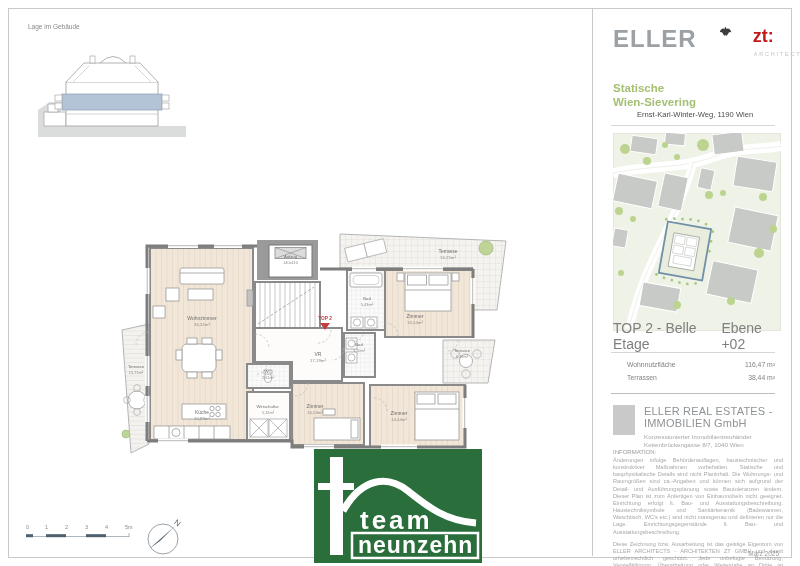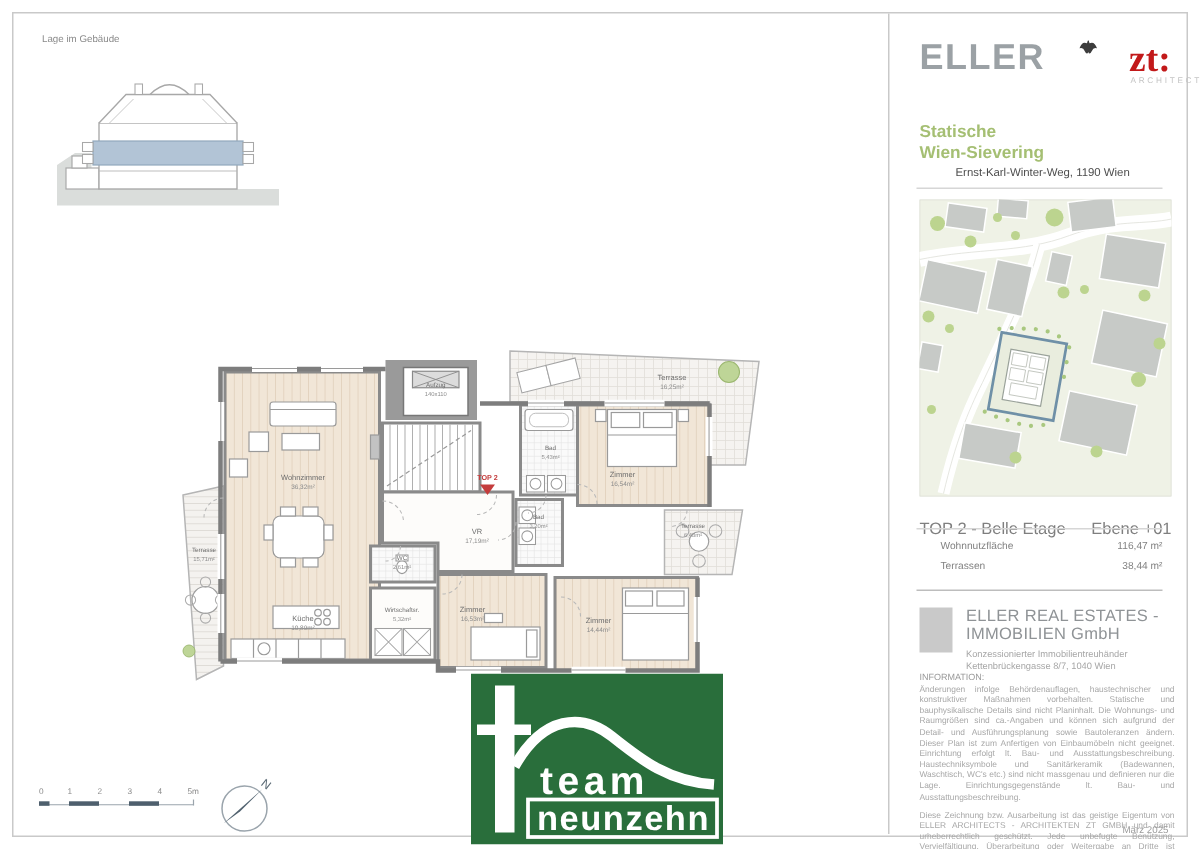--- a/index.html
+++ b/index.html
@@ -6,28 +6,28 @@
   .page{position:relative;width:800px;height:566px;background:#ffffff;font-family:"Liberation Sans",sans-serif;overflow:hidden;margin:0 auto;}
   .frame{position:absolute;left:8px;top:8px;width:782px;height:548px;border:1px solid #c9c9c9;}
   .abs{position:absolute;}
   
   .lage-label{left:28px;top:23px;font-size:6.5px;color:#8a8a8a;}
   
   .rpanel{left:592px;top:9px;width:200px;height:547px;border-left:1px solid #c9c9c9;}
   .eller-row{position:absolute;left:20px;top:18px;display:flex;align-items:flex-start;gap:11px;}
   .eller-text{font-size:24px;font-weight:bold;color:#9ba1a5;letter-spacing:1px;line-height:1;}
   .zt-wrap{position:relative;margin-left:9px;margin-top:0;}
-  .zt-text{font-size:25px;font-weight:bold;color:#c2191a;line-height:1;font-family:Liberation Serif, serif;}
+  .zt-text{font-size:18px;font-weight:bold;color:#c2191a;line-height:1;}
   .architects{position:absolute;left:1px;top:24px;font-size:5.5px;letter-spacing:1.8px;color:#c4c4c4;white-space:nowrap;}
   .eagle{margin-left:10px;margin-top:-4px;}
   .title1{left:20px;top:72px;font-size:11.5px;font-weight:bold;color:#a5bf73;line-height:1.25;}
   .address{left:20px;top:101px;font-size:7.6px;color:#4c4c4c;padding-left:24px;}
   .hline{position:absolute;left:18px;width:164px;border-top:1px solid #d6d6d6;}
   .map-box{left:20px;top:124px;width:168px;height:198px;}
-  .map-cap{left:20px;top:338px;width:168px;display:flex;justify-content:space-between;font-size:11px;color:#7f7f7f;align-items:center;}
+  .map-cap{left:20px;top:311px;width:168px;display:flex;justify-content:space-between;font-size:14px;color:#7f7f7f;align-items:center;}
   .area-row{position:absolute;left:34px;width:148px;display:flex;justify-content:space-between;font-size:6.8px;color:#828282;}
   .company-box{left:20px;top:396px;width:168px;display:flex;}
   .company-logo{width:22px;height:30px;background:#c9c9c9;flex:none;}
   .company-text{margin-left:9px;}
   .company-name{font-size:11px;color:#8f9396;letter-spacing:0.2px;}
   .company-sub{font-size:6.2px;color:#a6a6a6;margin-top:4px;line-height:1.35;}
   .info{left:20px;top:440px;width:170px;color:#a8a8a8;}
   .info-head{font-size:6px;color:#9a9a9a;margin-bottom:2px;}
   .info p{margin:0 0 5px 0;font-size:5.6px;line-height:1.28;text-align:justify;}
   .date{right:14px;top:541px;font-size:6.5px;color:#9c9c9c;}
@@ -388,21 +388,21 @@
             <circle cx="64" cy="149" r="1.4"></circle>
           <circle cx="72" cy="150" r="1.4"></circle>
             <circle cx="80" cy="150" r="1.4"></circle>
             <circle cx="88" cy="148" r="1.4"></circle>
         </g>
       </g>
     </svg>
 
     <div class="abs map-cap">
       <span>TOP 2 - Belle Etage</span>
-      <span>Ebene +01</span>
+      <span>Ebene +02</span>
     </div>
 
     <div class="hline" style="top:343px;"></div>
 
     <div class="area-row" style="top:352px;">
       <span>Wohnnutzfläche</span>
       <span>116,47 m²</span>
     </div>
     <div class="area-row" style="top:365px;">
       <span>Terrassen</span>

